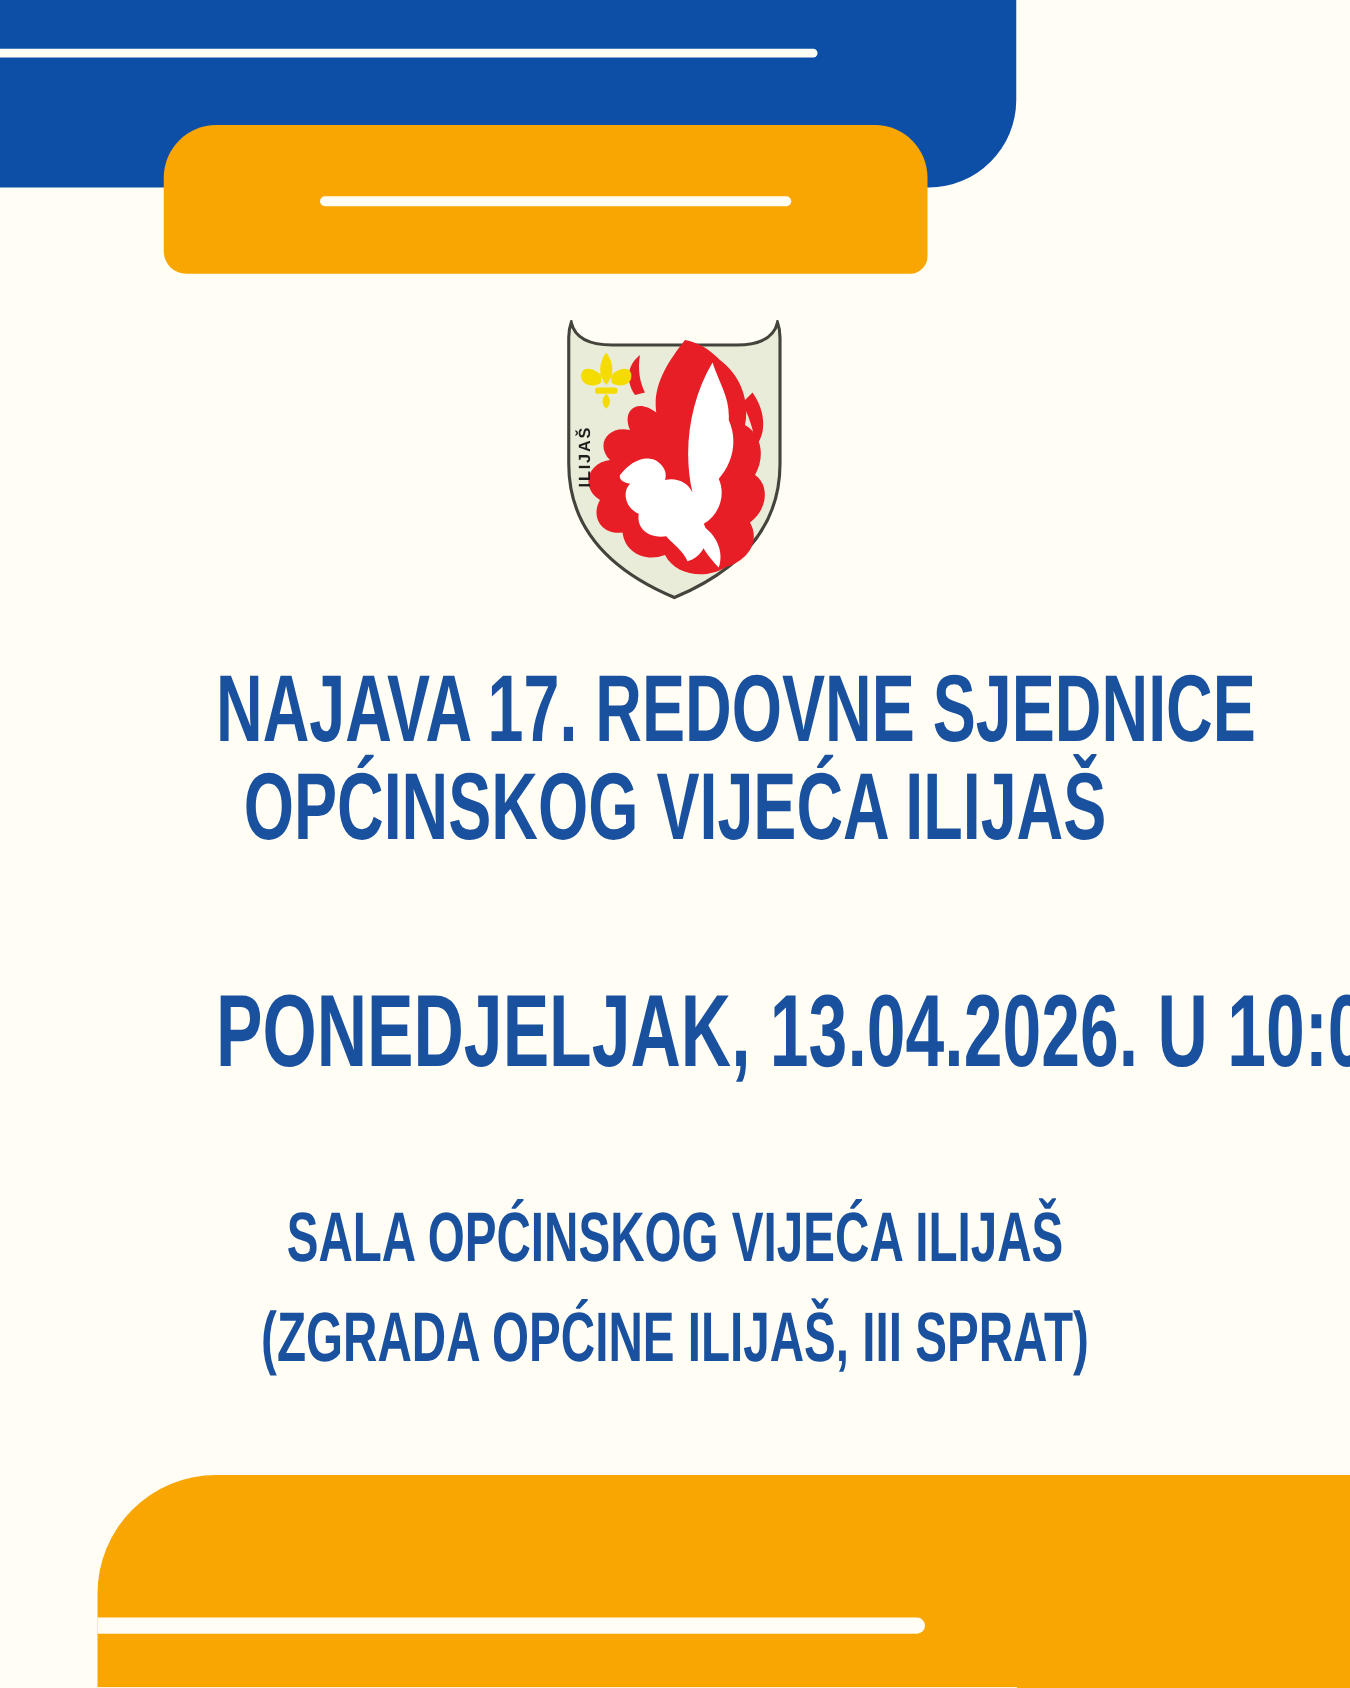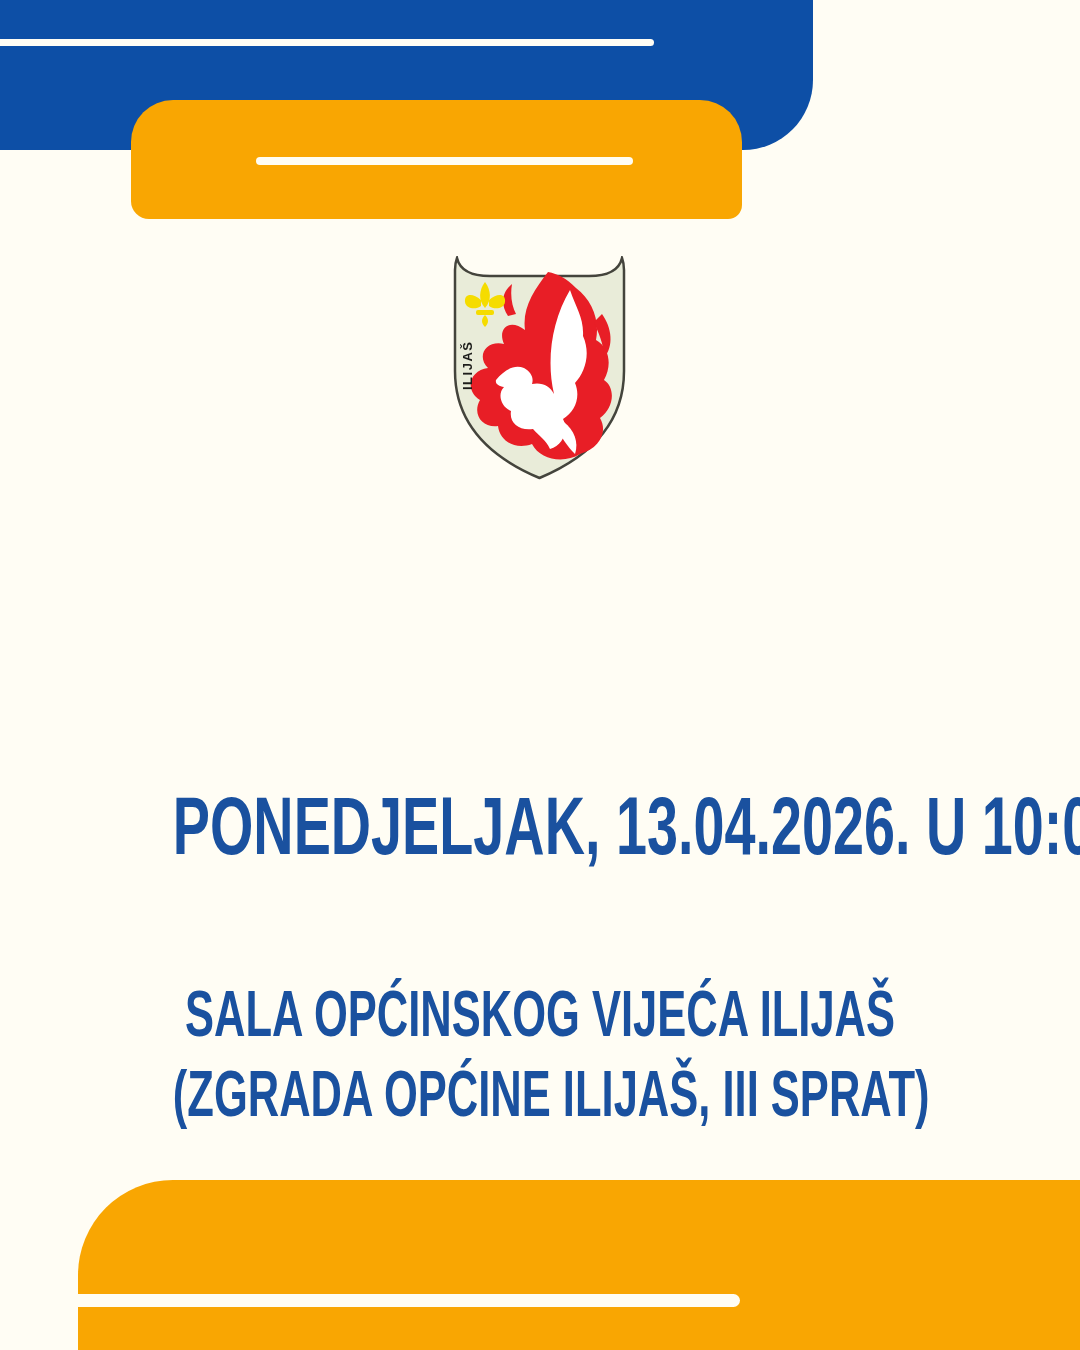--- a/index.html
+++ b/index.html
@@ -39,21 +39,21 @@
     position:absolute;left:78px;top:1294px;width:662px;height:13px;
     background:#fffdf4;border-radius:0 7px 7px 0;
   }
   
   .emblem{position:absolute;left:452px;top:256px;width:175px;height:226px;}
   
   .txt{position:absolute;left:0;width:1080px;color:#1a519f;font-weight:700;text-align:center;}
   .cline{display:block;white-space:nowrap;text-align:center;transform:scaleX(0.68);transform-origin:50% 50%;}
   .title-block{top:529px;font-size:76px;line-height:78px;}
   .date-block{top:784px;font-size:82px;line-height:84px;}
-  .loc-block{top:950px;font-size:64px;line-height:80px;margin-top:24px;}
+  .loc-block{top:950px;font-size:56px;line-height:80px;}
 </style>
 </head>
 <body>
 
 <div class="canvas">
 
   <div class="blue-top"></div>
   <div class="blue-top-line"></div>
   <div class="orange-top"></div>
   <div class="orange-top-line"></div>
@@ -86,20 +86,24 @@
     <g fill="#f5dc00">
       <path d="M 33 26 C 39 34, 40 44, 33 52 C 26 44, 27 34, 33 26 Z"></path>
       <path d="M 29 44 C 20 36, 12 38, 13 46 C 14 53, 24 54, 29 50 Z"></path>
       <path d="M 37 44 C 46 36, 54 38, 53 46 C 52 53, 42 54, 37 50 Z"></path>
       <rect x="24" y="54" width="18" height="5" rx="2"></rect>
       <path d="M 33 59 C 37 63, 37 67, 33 71 C 29 67, 29 63, 33 59 Z"></path>
     </g>
     <text transform="translate(20 134) rotate(-90)" font-size="13" font-weight="bold" letter-spacing="1.5" fill="#1d1d1b">ILIJAŠ</text>
   </svg>
 
+  <div class="txt title-block">
+    <span class="cline">NAJAVA 17. REDOVNE SJEDNICE</span>
+    <span class="cline">OPĆINSKOG VIJEĆA ILIJAŠ</span>
+  </div>
 
   <div class="txt date-block">
     <span class="cline">PONEDJELJAK, 13.04.2026. U 10:00</span>
   </div>
 
   <div class="txt loc-block">
     <span class="cline">SALA OPĆINSKOG VIJEĆA ILIJAŠ</span>
     <span class="cline">(ZGRADA OPĆINE ILIJAŠ, III SPRAT)</span>
   </div>
 

